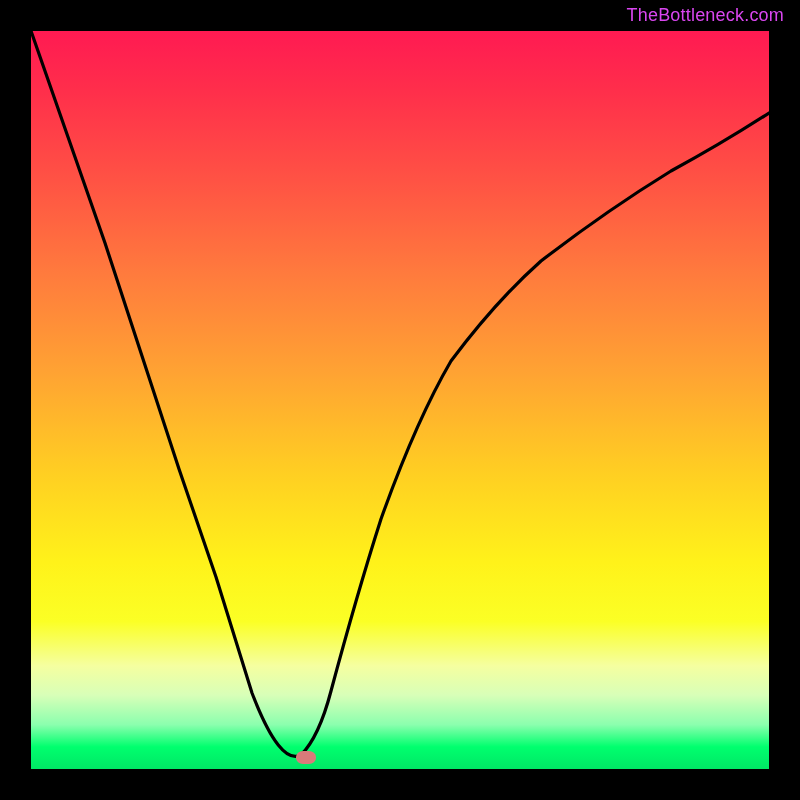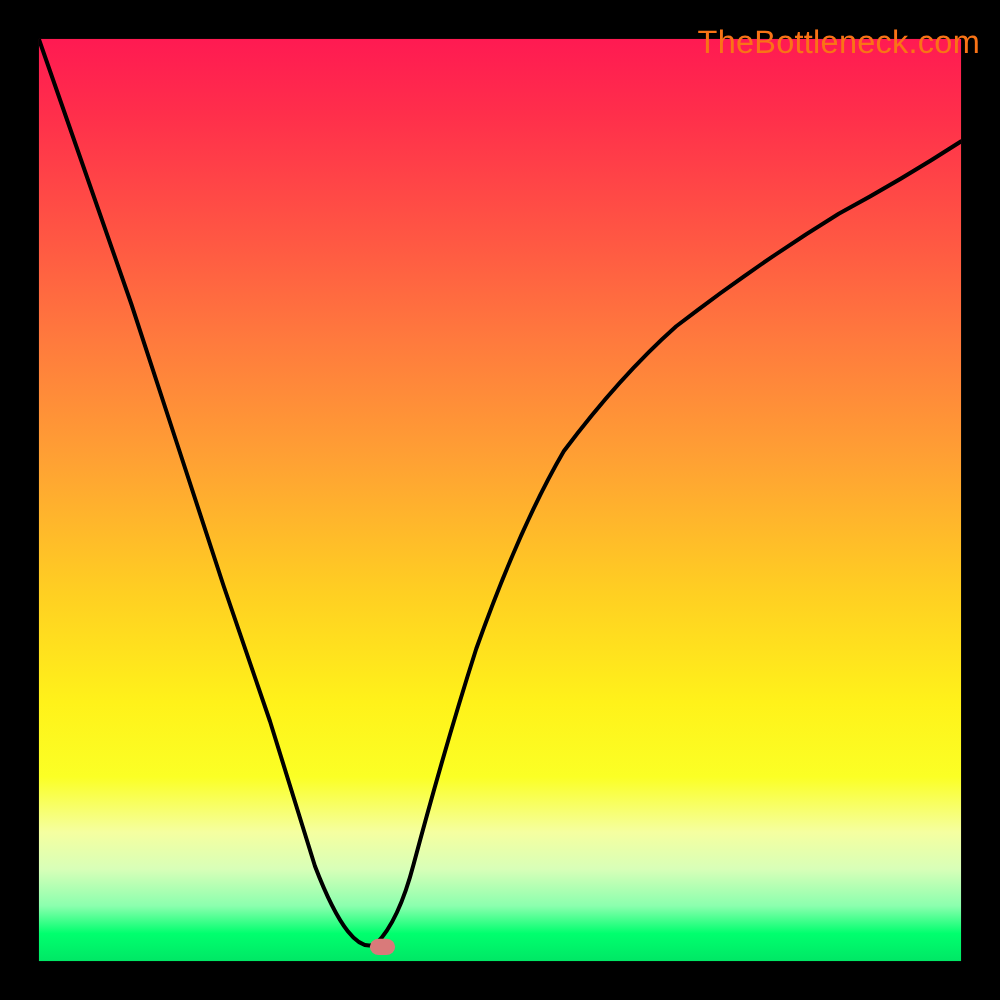--- a/index.html
+++ b/index.html
@@ -10,25 +10,25 @@
     background: #000;
     overflow: hidden;
   }
   .wrap {
     position: relative;
     width: 800px;
     height: 800px;
   }
   .watermark {
     position: absolute;
-    top: 18px;
+    top: 5px;
     right: 16px;
     font-family: Arial, Helvetica, sans-serif;
-    font-size: 26px;
-    color: #f97316;
+    font-size: 18px;
+    color: #d946ef;
     font-weight: 400;
     letter-spacing: 0.2px;
     z-index: 30;
   }
   .plot-outer {
     position: absolute;
     
     left: 0; top: 0; right: 0; bottom: 0;
     background: #000;
   }

